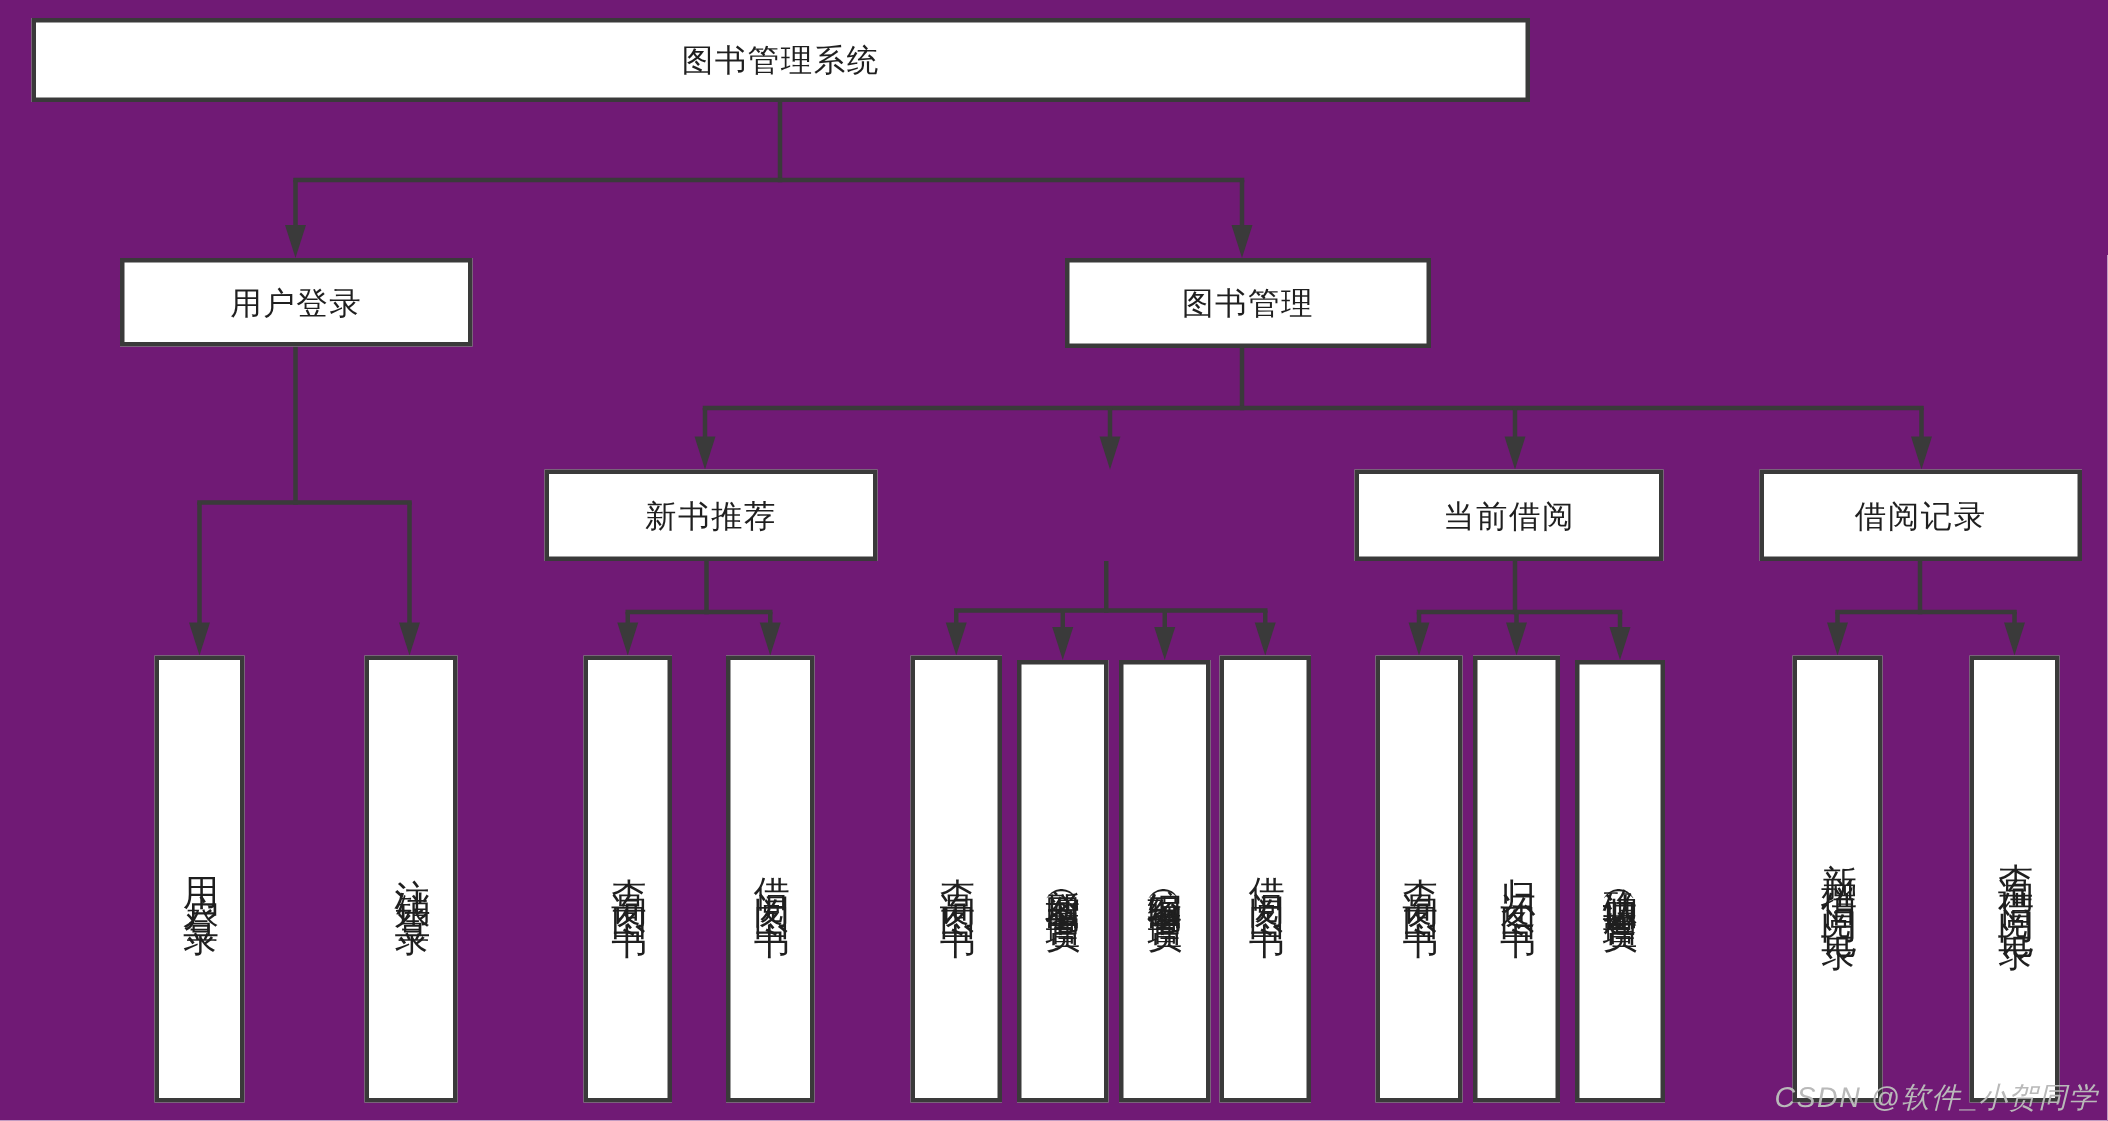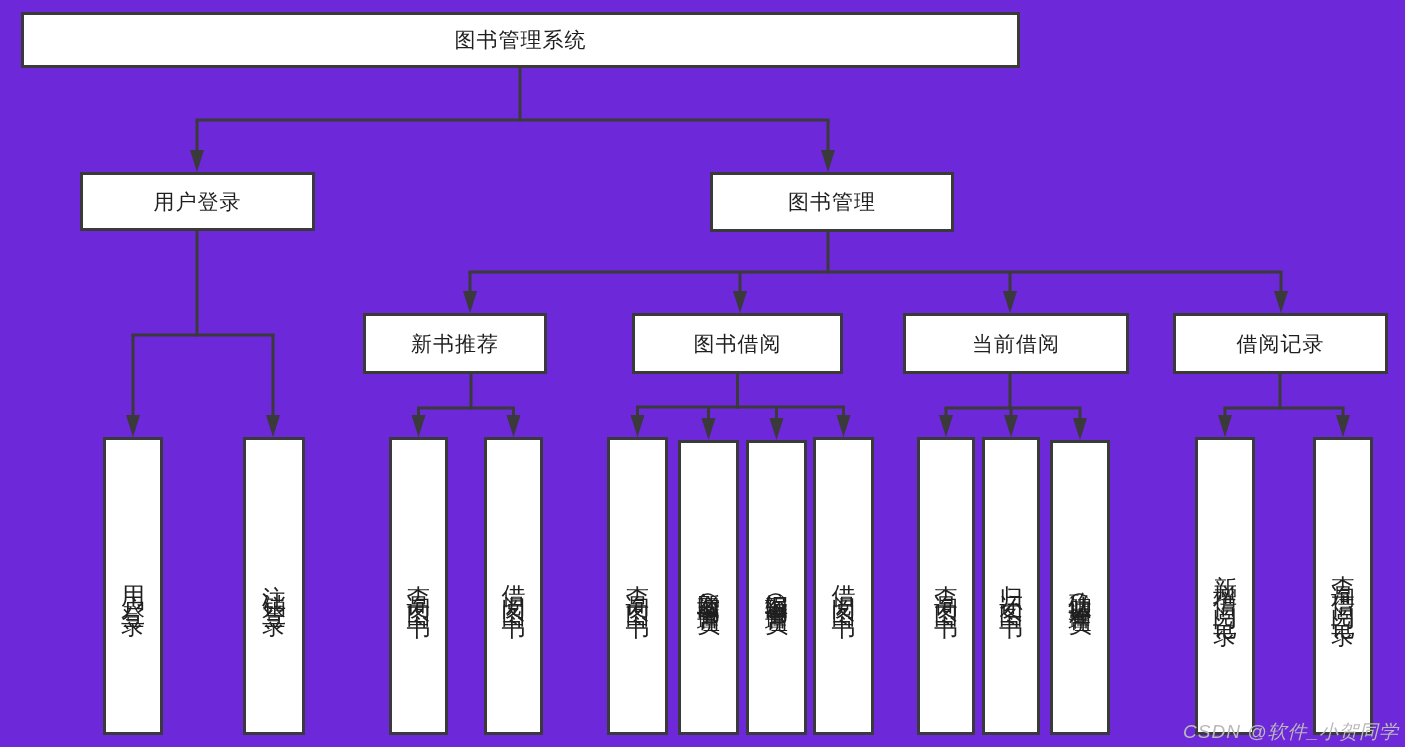--- a/index.html
+++ b/index.html
@@ -5,21 +5,21 @@
   html, body {
     margin: 0;
     padding: 0;
     background: #ffffff;
     font-family: "Liberation Sans", "DejaVu Sans", sans-serif;
   }
   .stage {
     position: relative;
     width: 1405px;
     height: 747px;
-    background: #6d28d9;
+    background: #701a75;
     overflow: hidden;
   }
   .connectors {
     position: absolute;
     left: 0; top: 0;
     width: 1405px;
     height: 747px;
     pointer-events: none;
   }
   .connectors line {
@@ -148,23 +148,22 @@
       <line x1="1343" y1="408" x2="1343" y2="418"></line>
       <polygon points="1343,437 1336,415 1350,415"></polygon>
     </g>
   </svg>
 
   <div class="node hbox" style="left:21px; top:12px; width:999px; height:56px">图书管理系统</div>
 
   <div class="node hbox" style="left:80px; top:172px; width:235px; height:59px">用户登录</div>
   <div class="node hbox" style="left:710px; top:172px; width:244px; height:60px">图书管理</div>
 
-  <div class="node hbox" style="left:363px; top:313px; width:184px; height:61px">新书推荐</div>
-  <div class="node hbox" style="left:632px; top:313px; width:211px; height:61px">图书借阅</div>
-  <div class="node hbox" style="left:903px; top:313px; width:226px; height:61px">当前借阅</div>
+  <div class="node hbox" style="left:363px; top:313px; width:222px; height:61px">新书推荐</div>
+  <div class="node hbox" style="left:903px; top:313px; width:206px; height:61px">当前借阅</div>
   <div class="node hbox" style="left:1173px; top:313px; width:215px; height:61px">借阅记录</div>
 
   <div class="node vbox" style="left:103px; width:60px">用户登录</div>
   <div class="node vbox" style="left:243px; width:62px">注销登录</div>
 
   <div class="node vbox" style="left:389px; width:59px">查询图书</div>
   <div class="node vbox" style="left:484px; width:59px">借阅图书</div>
 
   <div class="node vbox" style="left:607px; width:61px">查询图书</div>
   <div class="node vbox dense" style="left:678px; width:61px; top:440px; height:295px">新增图书（管理员）</div>

